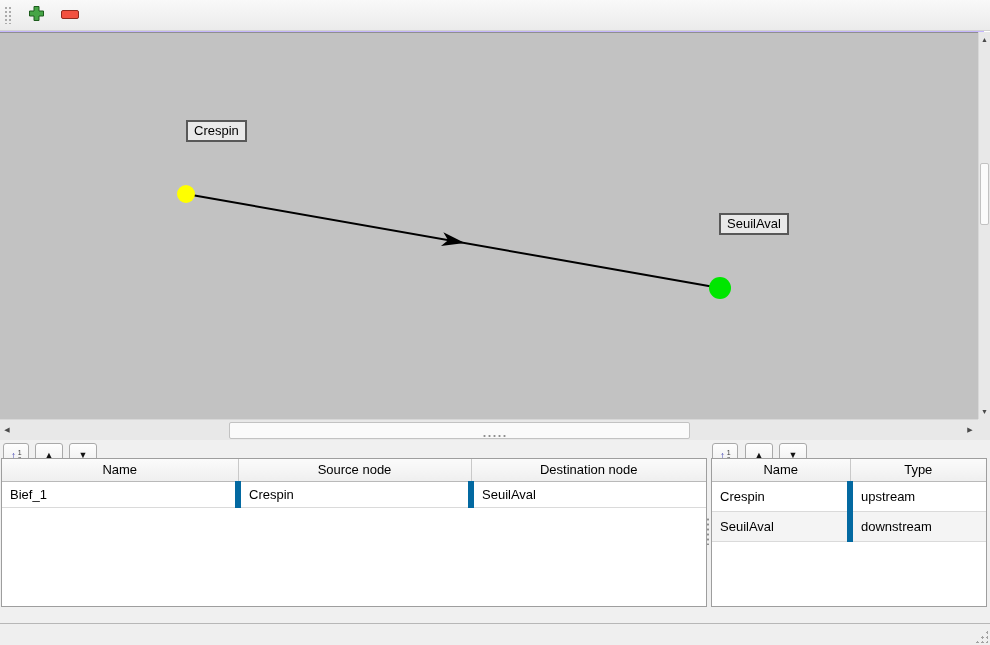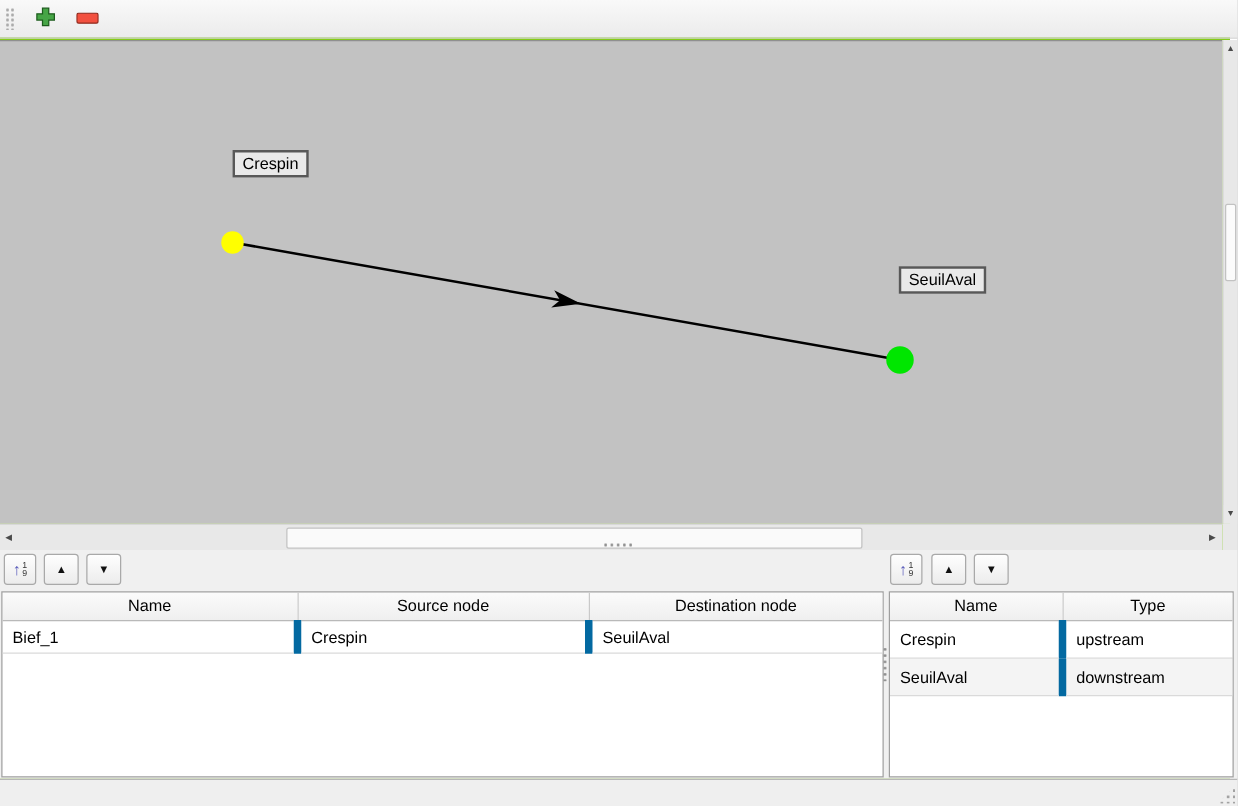--- a/index.html
+++ b/index.html
@@ -1,18 +1,18 @@
 <!DOCTYPE html>
 <html><head>
 <meta charset="utf-8">
 <style>
   * { margin:0; padding:0; box-sizing:border-box; }
   html,body { width:990px; height:645px; overflow:hidden; }
   body { font-family:"Liberation Sans","DejaVu Sans",sans-serif; font-size:13px; color:#000; }
-  .root { position:relative; width:984px; height:645px; background:#84cc16; }
+  .root { position:relative; width:984px; height:645px; background:#c4b5fd; }
 
   
   .main-toolbar { position:absolute; left:0; top:0; width:990px; height:31px;
     background:linear-gradient(#f9f9f9,#ebebeb); border-bottom:1px solid #d2d2d2;
     display:flex; align-items:center; padding-left:4px; }
   .tb-grip { width:8px; height:18px; margin-right:10px;
     background-image:radial-gradient(circle,#ababab 1px,transparent 1.3px);
     background-size:4px 4px; }
   .tool-btn { width:28px; height:26px; display:flex; align-items:center; justify-content:center;
     background:transparent; border:none; margin-right:6px; cursor:pointer; }
@@ -49,21 +49,21 @@
   .lower { position:absolute; left:0; top:440px; width:990px; height:183px; background:#f0f0f0; }
   .panel-btn { position:absolute; top:3px; height:25px; border:1px solid #a9a9a9; border-radius:3px;
     background:linear-gradient(#fefefe,#ececec); display:flex; align-items:center;
     justify-content:center; cursor:pointer; }
   .arrow-glyph { font-size:9px; color:#111; line-height:1; }
   .sort-ico { display:flex; align-items:center; }
   .sort-arrow { font-size:13px; font-weight:bold; color:#5b5dbb; line-height:1; }
   .sort-digits { display:flex; flex-direction:column; font-size:7px; line-height:7px;
     color:#333; margin-left:1px; }
 
-  .table-box { position:absolute; top:33px; height:149px; background:#fff;
+  .table-box { position:absolute; top:18px; height:149px; background:#fff;
     border:1px solid #9e9e9e; overflow:hidden; }
   .table-box.left { left:1px; width:706px; }
   .table-box.right { left:711px; width:276px; }
   table { border-collapse:collapse; table-layout:fixed; width:100%; }
   th { height:22px; background:linear-gradient(#fbfbfb,#efefef);
     border-right:1px solid #c9c9c9; border-bottom:1px solid #b9b9b9;
     font-weight:normal; font-size:13px; text-align:center; overflow:hidden; }
   th:last-child { border-right:none;margin-left:23px; }
   td { border-right:6px solid #0369a1; border-bottom:1px solid #dadada;
     padding:0 8px; font-size:13px; background:#fff; overflow:hidden; white-space:nowrap; }

